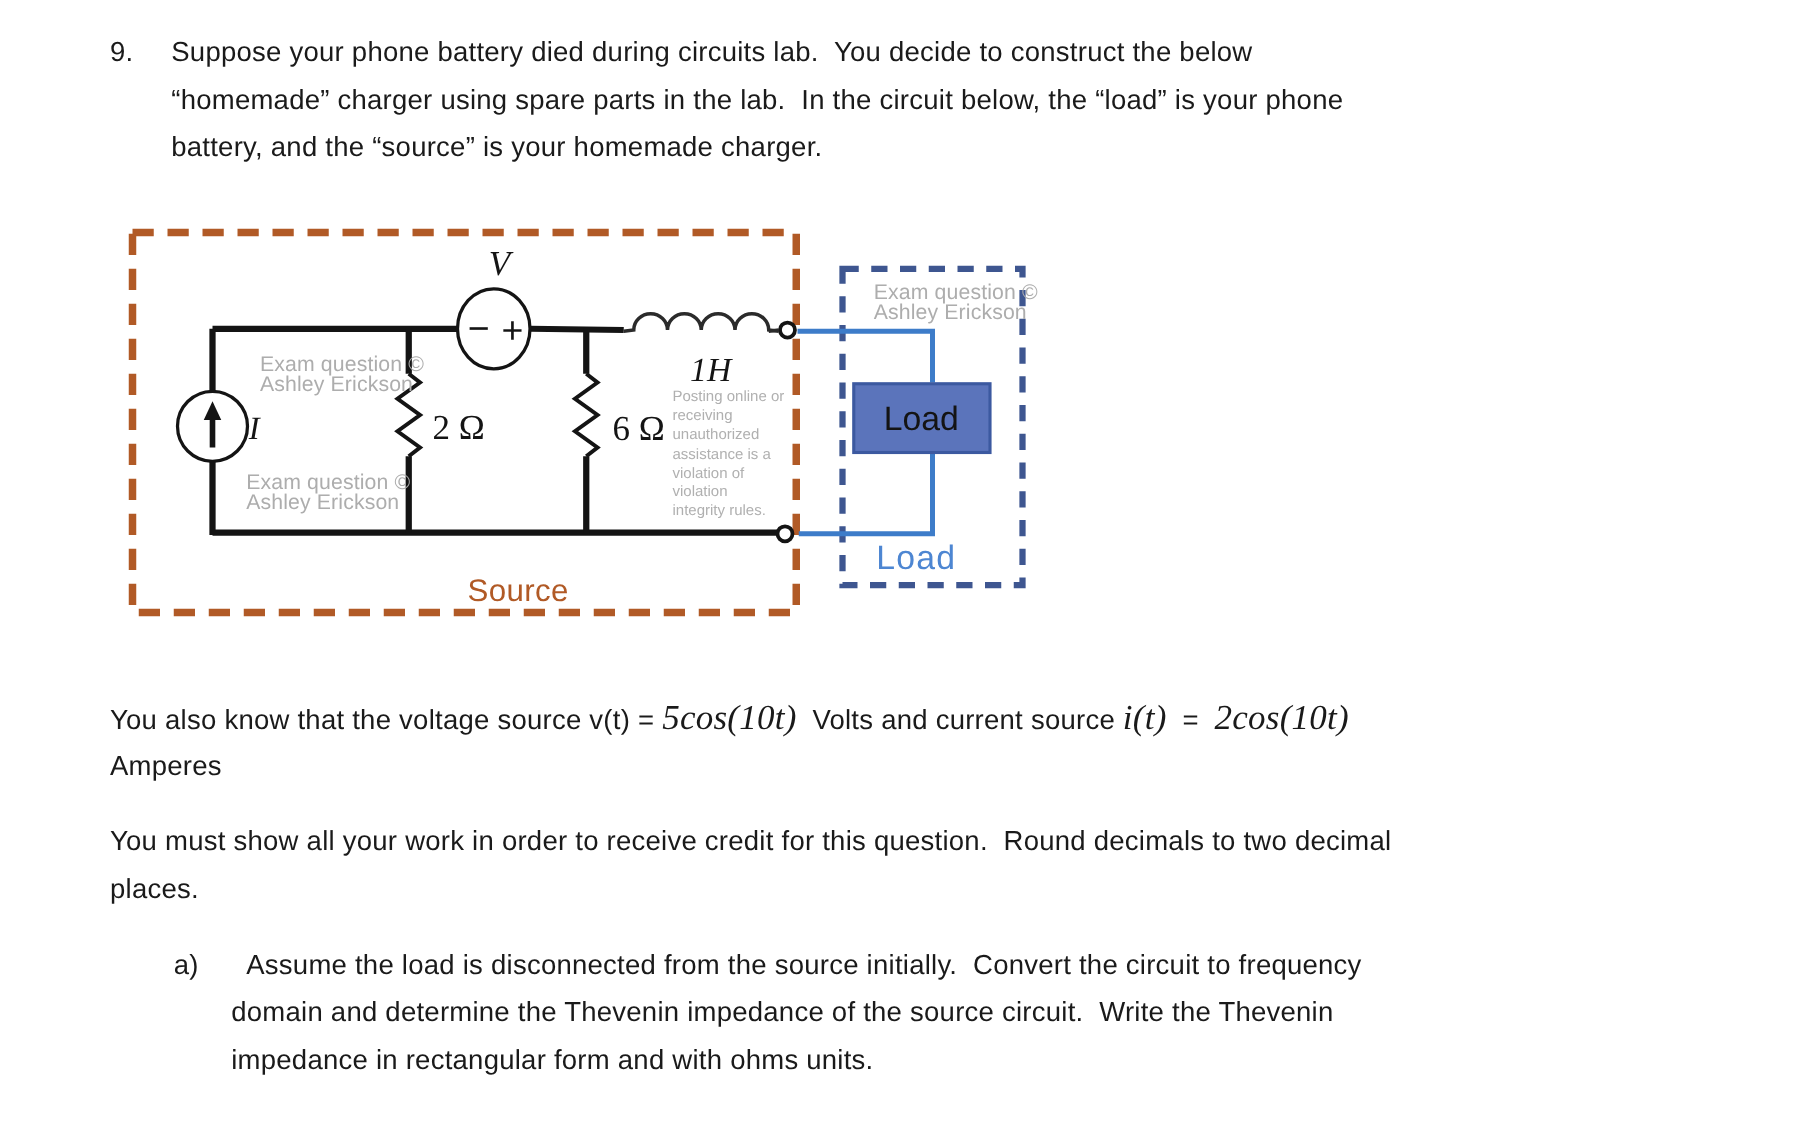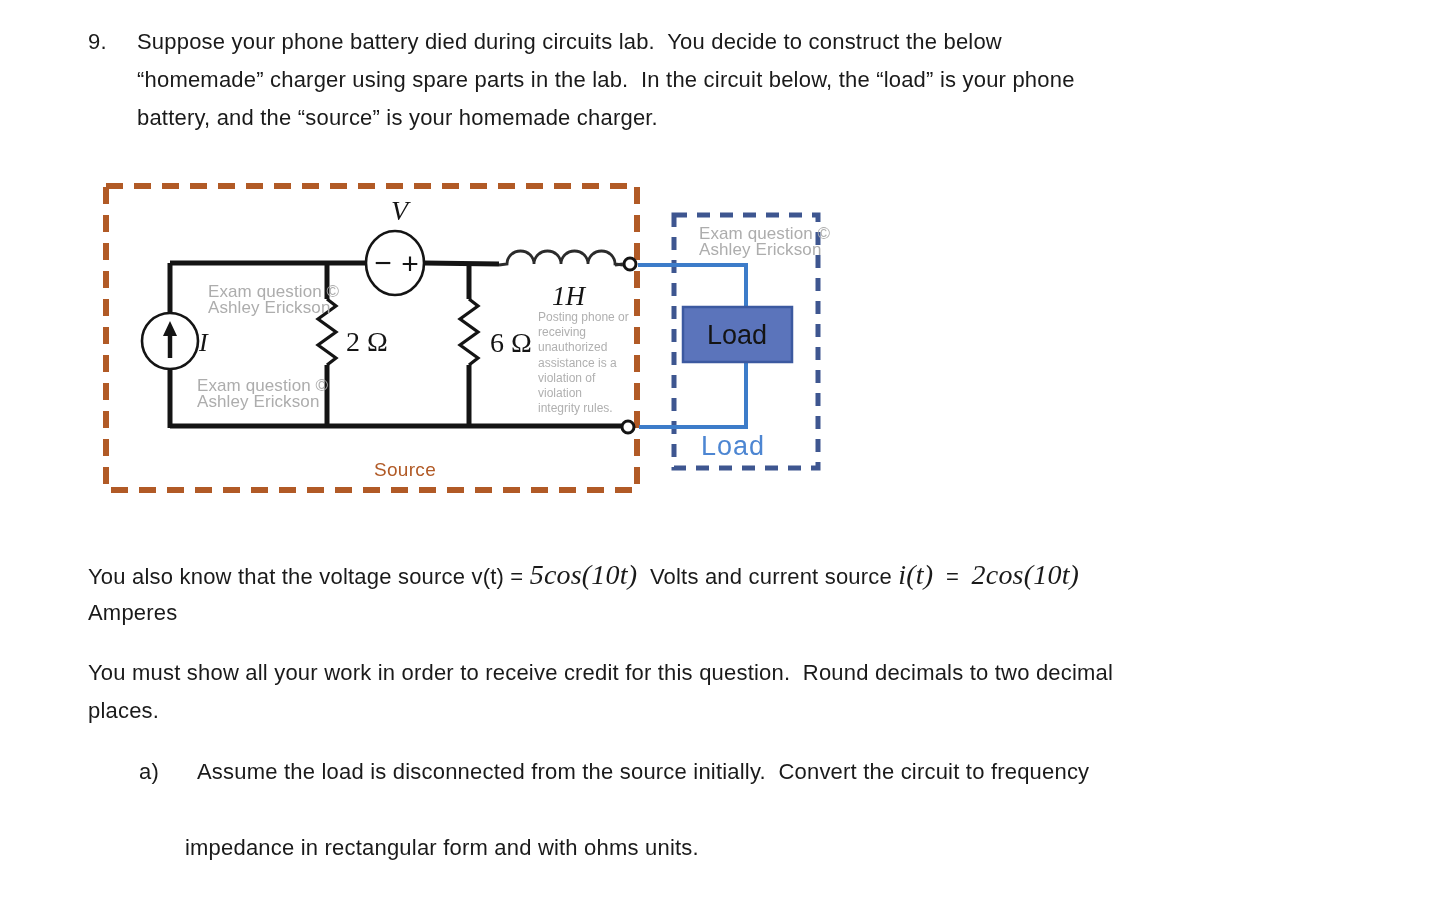--- a/index.html
+++ b/index.html
@@ -21,21 +21,21 @@
   .wm {
     position:absolute; color:#adadad; font-size:17px;
     line-height:15.5px; white-space:pre; letter-spacing:0.1px;
   }
   .integrity {
     position:absolute; left:538px; top:310px; width:100px;
     color:#b0b0b0; font-size:12px; line-height:15.2px;
   }
   .src-label {
     position:absolute; left:374px; top:459px;
-    color:#b15a26; font-size:19px; letter-spacing:0.3px;
+    color:#b15a26; font-size:25px; letter-spacing:0.3px;
   }
   .load-caption {
     position:absolute; left:701px; top:431px;
     color:#4d86d2; font-size:27px; letter-spacing:1px;
   }
   .circuit-svg { position:absolute; left:95px; top:180px; }
   svg text { font-family:"Liberation Serif", serif; fill:#141414; }
   svg text.sans { font-family:"Liberation Sans", sans-serif; }
 </style>
 </head>
@@ -99,35 +99,36 @@
   <div class="wm" style="left:208px; top:284px;"><span>Exam question ©</span>
 <span>Ashley Erickson</span></div>
 
   <div class="wm" style="left:197px; top:378px;"><span>Exam question ©</span>
 <span>Ashley Erickson</span></div>
 
   <div class="wm" style="left:699px; top:226px;"><span>Exam question ©</span>
 <span>Ashley Erickson</span></div>
 
   <div class="integrity">
-    <div>Posting phone or</div>
+    <div>Posting online or</div>
     <div>receiving</div>
     <div>unauthorized</div>
     <div>assistance is a</div>
     <div>violation of</div>
     <div>violation</div>
     <div>integrity rules.</div>
   </div>
 
   <div class="src-label">Source</div>
   <div class="load-caption">Load</div>
 
   <div class="tline" style="left:88px; top:560px;"><span>You also know that the voltage source v(t) = </span><span class="math">5cos(10t)</span><span>  Volts and current source </span><span class="math">i(t)</span><span>  =  </span><span class="math">2cos(10t)</span></div>
   <div class="tline" style="left:88px; top:598px;">Amperes</div>
 
   <div class="tline" style="left:88px; top:658px;">You must show all your work in order to receive credit for this question.  Round decimals to two decimal</div>
   <div class="tline" style="left:88px; top:696px;">places.</div>
 
   <div class="tline" style="left:139px; top:757px;">a)</div>
   <div class="tline" style="left:185px; top:757px;margin-left:12px;">Assume the load is disconnected from the source initially.  Convert the circuit to frequency</div>
+  <div class="tline" style="left:185px; top:795px;">domain and determine the Thevenin impedance of the source circuit.  Write the Thevenin</div>
   <div class="tline" style="left:185px; top:833px;">impedance in rectangular form and with ohms units.</div>
 
 </div>
 
 </body></html>

